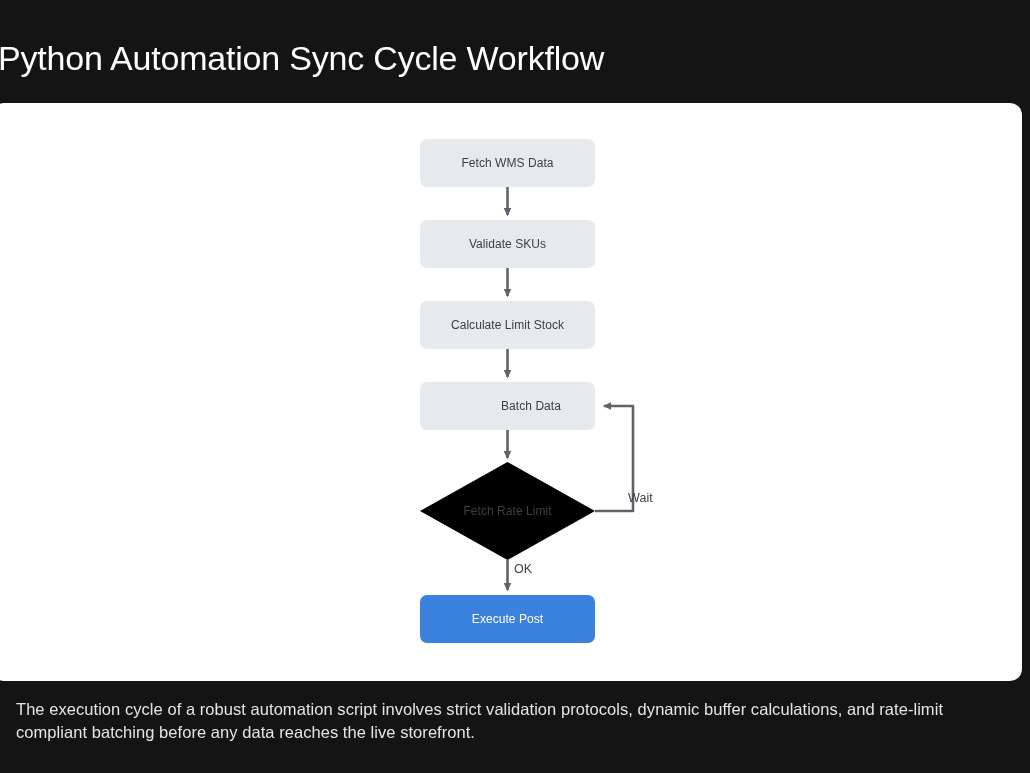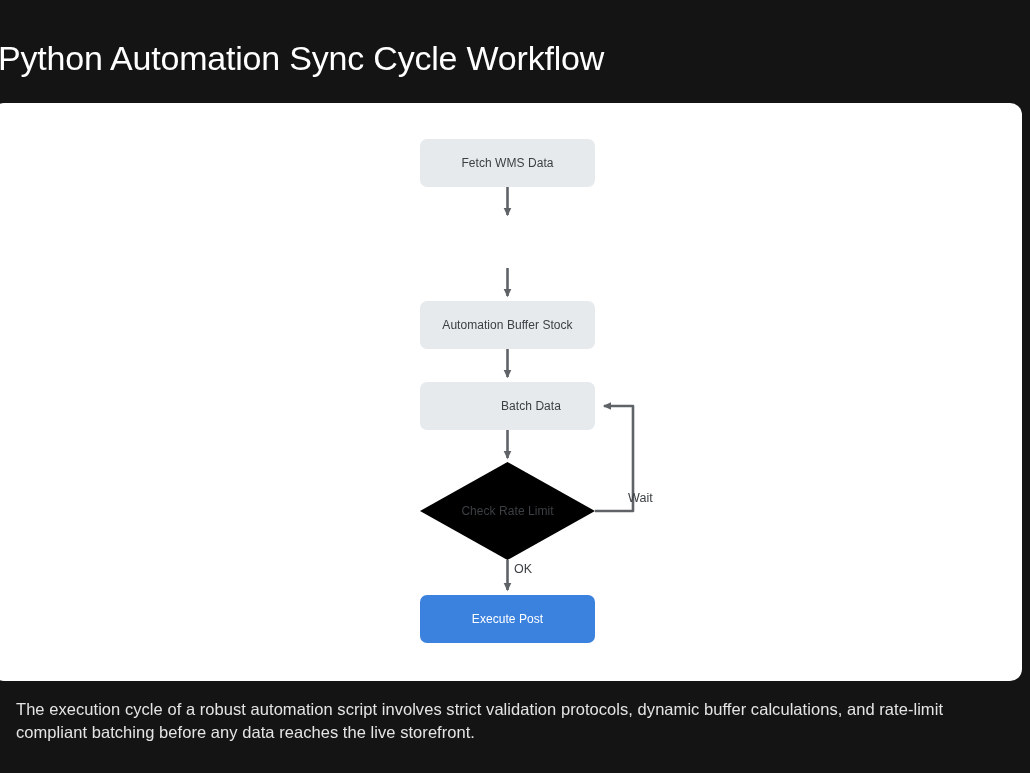--- a/index.html
+++ b/index.html
@@ -173,34 +173,37 @@
 
         <path d="M 603 408 L 641 408 L 641 303 L 612 303" fill="none" stroke="#5f6368" stroke-width="2.6" stroke-linejoin="round" marker-end="url(#arrowhead)"></path>
 
         <line x1="515.5" y1="457" x2="515.5" y2="487" stroke="#5f6368" stroke-width="2.6" marker-end="url(#arrowhead)"></line>
       </svg>
 
       <div class="node process" id="node-fetch">
         <span>Fetch WMS Data</span>
       </div>
 
+      <div class="node process" id="node-validate">
+        <span>Validate SKUs</span>
+      </div>
 
       <div class="node process" id="node-calculate">
-        <span>Automation Buffer Stock</span>
+        <span>Calculate Limit Stock</span>
       </div>
 
       <div class="node process" id="node-batch">
         <span>Batch Data</span>
       </div>
 
       <div class="node decision" id="node-decision">
         <svg class="diamond-shape" viewBox="0 0 175 98" width="175" height="98" preserveAspectRatio="none">
           <polygon points="87.5,0 175,49 87.5,98 0,49" fill="#f4a council"></polygon>
         </svg>
-        <span class="dlabel">Check Rate Limit</span>
+        <span class="dlabel">Fetch Rate Limit</span>
       </div>
 
       <div class="node terminal" id="node-execute">
         <span>Execute Post</span>
       </div>
 
       <span class="edge-label" id="label-wait">Wait</span>
 
       <span class="edge-label" id="label-ok">OK</span>
 

